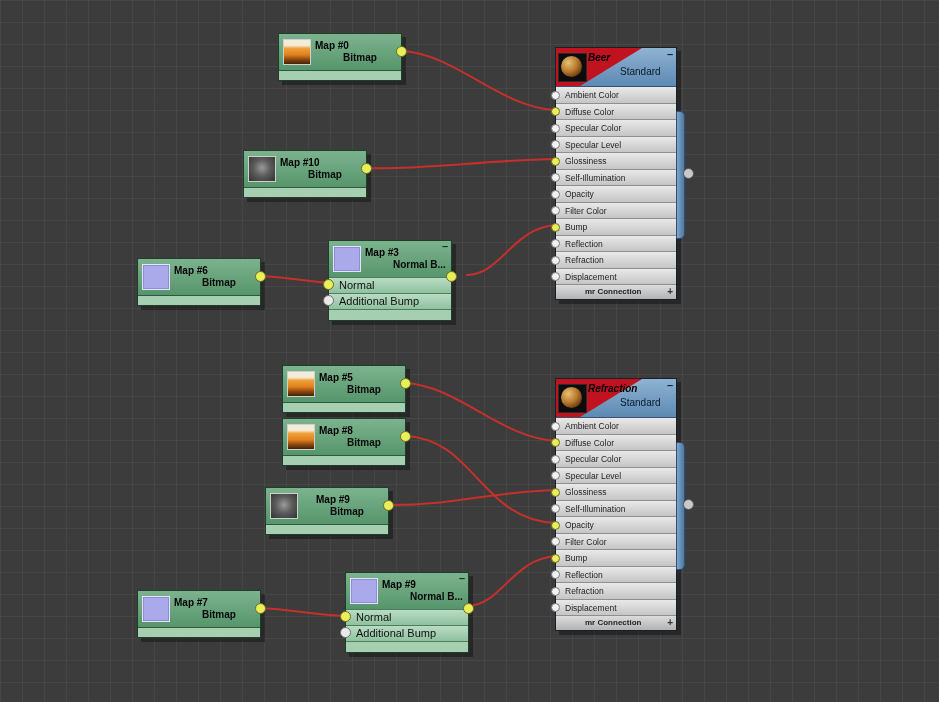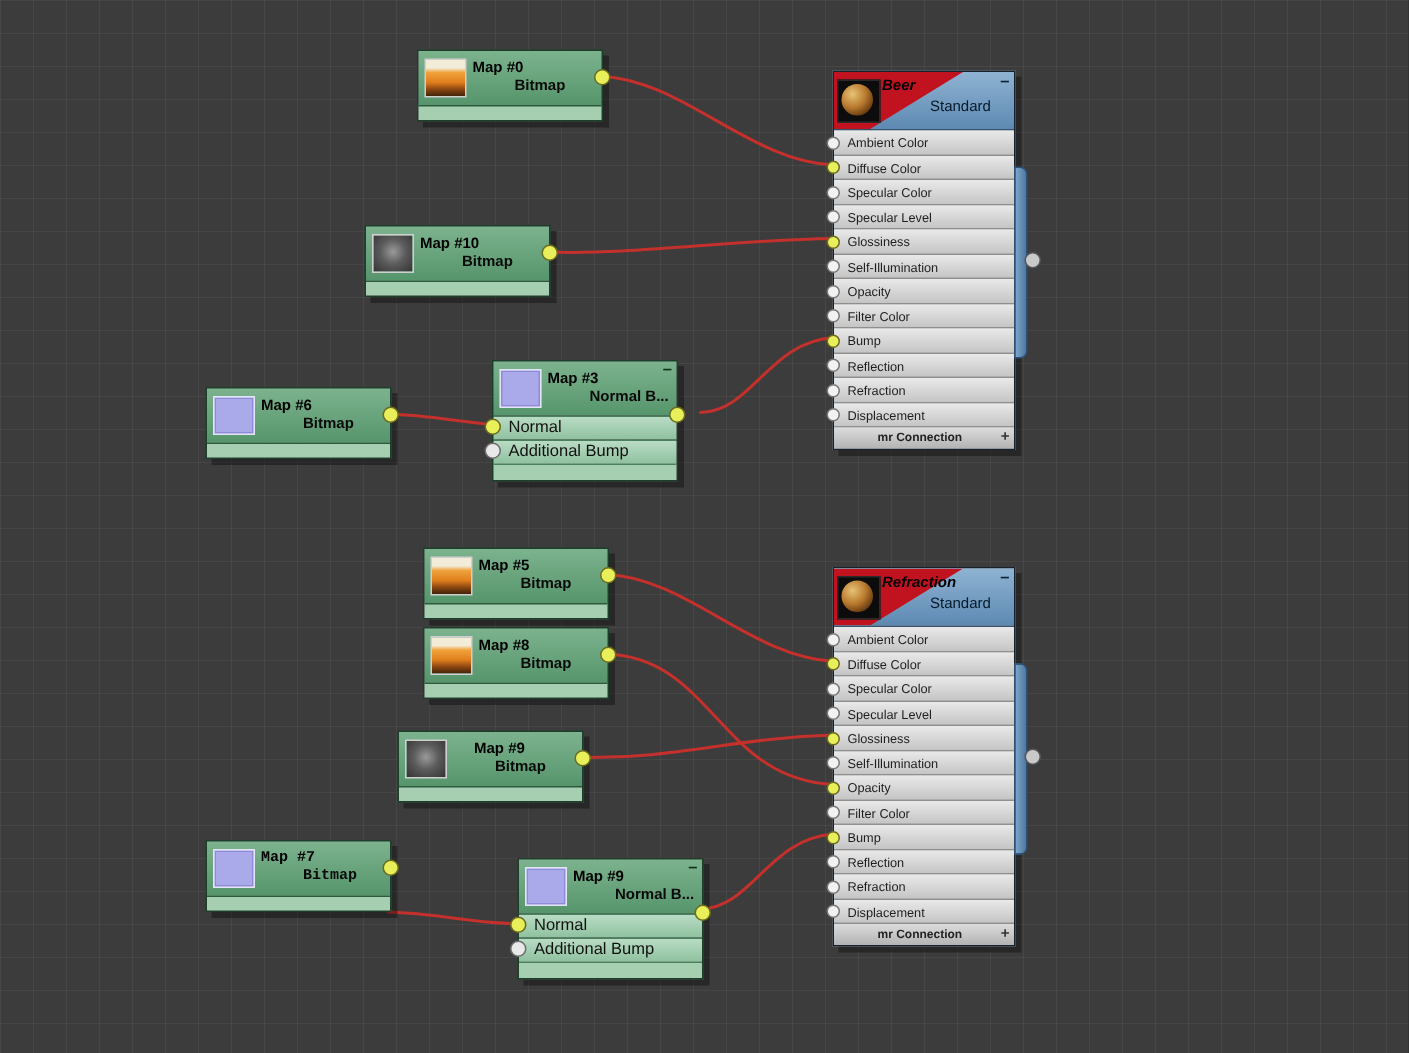--- a/index.html
+++ b/index.html
@@ -193,21 +193,21 @@
       <div class="thumb thumb-dark"></div>
       <div class="map-text">
         <div class="t1">Map #9</div>
         <div class="t2">Bitmap</div>
       </div>
     </div>
     <div class="map-body"></div>
     <div class="socket yellow map-out"></div>
   </div>
 
-  <div class="node mapnode" style="left:137px;top:560px;font-family:Liberation Mono, monospace;">
+  <div class="node mapnode" style="left:137px;top:590px;">
     <div class="map-title">
       <div class="thumb thumb-lav"></div>
       <div class="map-text">
         <div class="t1">Map #7</div>
         <div class="t2">Bitmap</div>
       </div>
     </div>
     <div class="map-body"></div>
     <div class="socket yellow map-out"></div>
   </div>

